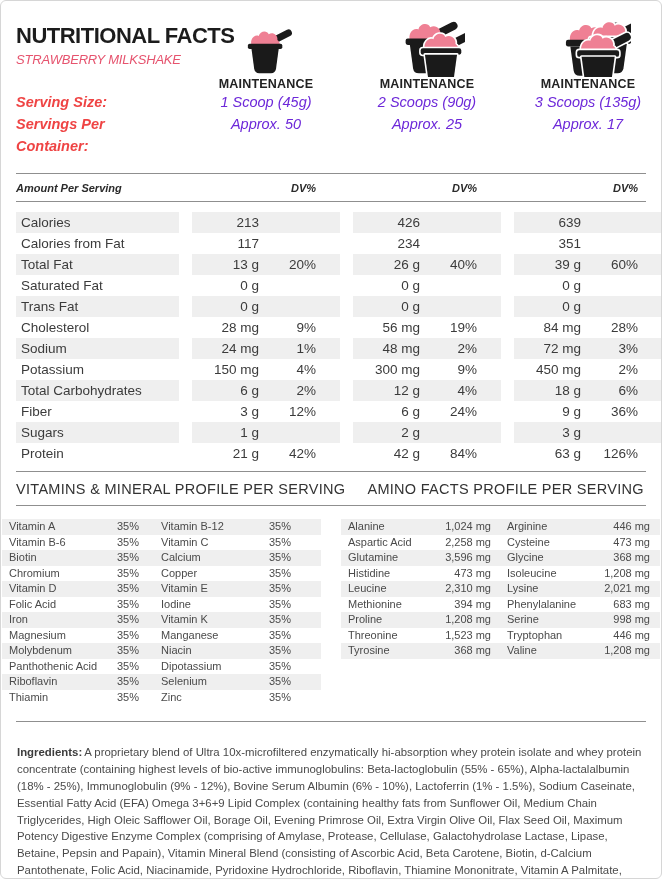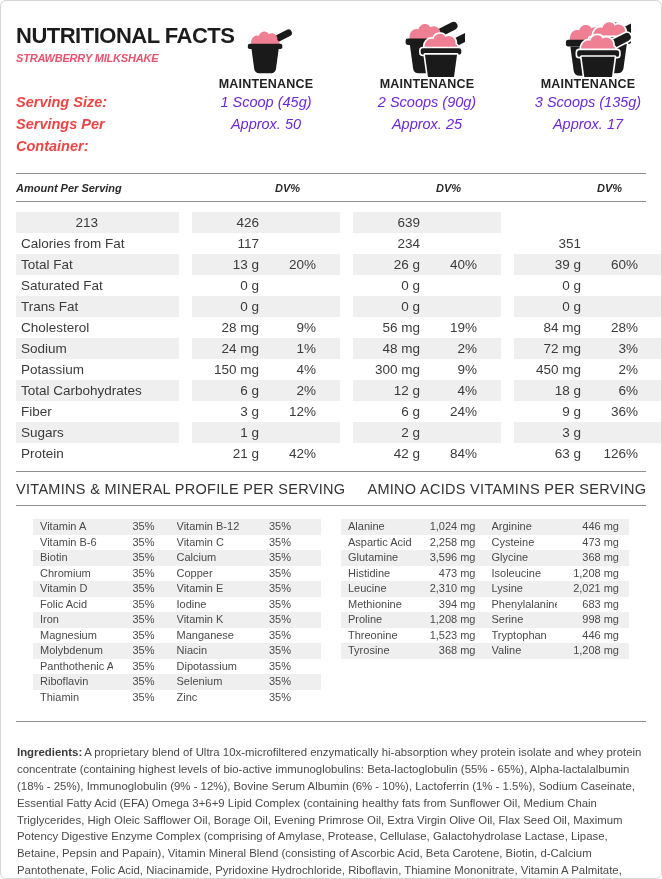--- a/index.html
+++ b/index.html
@@ -6,44 +6,44 @@
   .page {
     position:relative; width:662px; height:879px; box-sizing:border-box;
     background:#fff; border:1px solid #d6d6d6; border-radius:6px;
     font-family:"Liberation Sans", sans-serif; color:#3b3b3b; overflow:hidden;
   }
   .grid4 { display:grid; grid-template-columns:163px 148px 148px 148px; column-gap:13px; padding:0 15px; }
   
   .top-row { padding-top:12px; align-items:start; }
   .brand { padding-top:10px; }
   .brand h1 { margin:0; font-size:22px; font-weight:700; letter-spacing:-0.5px; color:#1c1c1c; white-space:nowrap; }
-  .brand .flavor { margin-top:3px; font-size:11px; font-weight:700; font-style:italic; color:var(--accent); letter-spacing:-0.2px; white-space:nowrap; }
+  .brand .flavor { margin-top:3px; font-size:13px; font-weight:400; font-style:italic; color:var(--accent); letter-spacing:-0.2px; white-space:nowrap; }
   .icon-cell { display:flex; justify-content:center; align-items:flex-end; height:64px; }
   .halo { stroke:#fff; stroke-width:3px; paint-order:stroke; stroke-linejoin:round; stroke-linecap:round; }
   .maint-row { }
   .maint-cell { text-align:center; font-weight:700; font-size:12.5px; color:#222; letter-spacing:0.2px; }
   .serve-row { line-height:22px; font-size:14.5px; font-style:italic; }
   .serve-label { font-weight:700; color:#ef4444; }
   .serve-val { text-align:center; color:#6d28d9; }
   
   .hr { border-top:1px solid #8f8f8f; margin:0 15px; }
   
   .amount-row { height:27px; align-items:center; font-size:11px; font-weight:700; font-style:italic; color:#2b2b2b; }
   .dvh { display:grid; grid-template-columns:1fr 57px; padding-right:24px; box-sizing:border-box; }
-  .dvh span { grid-column:2; text-align:center; }
+  .dvh span { grid-column:2; text-align:right; }
   .nrows { margin-top:10px; }
   .nrow { height:21px; line-height:21px; font-size:13.5px; margin-bottom:0; }
   .ncell.label { padding-left:5px; white-space:nowrap; }
   .ngroup { display:grid; grid-template-columns:1fr 57px; padding-right:24px; box-sizing:border-box; }
   .nval, .ndv { text-align:right; white-space:nowrap; }
   .nrow.shaded .ncell, .nrow.shaded .ngroup { background:var(--shade); }
   
   .heads-row { display:grid; grid-template-columns:1fr 1fr; column-gap:22px; padding:0 15px; height:33px; align-items:center; }
   .sec-head { font-size:14.5px; color:#333; letter-spacing:0.3px; white-space:nowrap; }
-  .halves { display:grid; grid-template-columns:1fr 1fr; column-gap:20px; padding:0 32px; margin-top:13px; align-items:start; }
+  .halves { display:grid; grid-template-columns:1fr 1fr; column-gap:20px; padding:0 1px; margin-top:13px; align-items:start; }
   .prow { display:grid; height:15.5px; line-height:15.5px; font-size:11px; color:#4a4a4a; box-sizing:border-box; }
   .vit .prow { grid-template-columns:1fr 42px 22px 1fr 42px; padding:0 30px 0 7px; }
   .ami .prow { grid-template-columns:1fr 62px 16px 1fr 62px; padding:0 10px 0 7px; }
   .prow.shaded { background:var(--shade); }
   .pv { text-align:right; white-space:nowrap; }
   .pn { white-space:nowrap; overflow:hidden; }
   
   .ing { padding:11px 16px 0 16px; font-size:11.4px; line-height:16.8px; color:#4a4a4a; text-align:left; }
   .ing b { color:#3c3c3c; margin-right:2px; }
   .defs-holder { position:absolute; width:0; height:0; overflow:hidden; }
@@ -119,20 +119,21 @@
       </div>
     <div class="dvh">
         <span>DV%</span>
       </div>
   </div>
 
   <div class="hr"></div>
 
   <div class="nrows" id="nutrition-rows">
       <div class="nrow grid4 shaded">
+        <div class="ncell label">Calories</div>
         <div class="ngroup">
           <span class="nval">213</span>
           <span class="ndv"></span>
         </div>
         <div class="ngroup">
           <span class="nval">426</span>
           <span class="ndv"></span>
         </div>
         <div class="ngroup">
           <span class="nval">639</span>
@@ -303,21 +304,21 @@
           <span class="nval">63 g</span>
           <span class="ndv">126%</span>
         </div>
       </div>
     </div>
 
   <div class="hr" style="margin-top:7px;"></div>
 
   <div class="heads-row">
     <div class="sec-head">VITAMINS &amp; MINERAL PROFILE PER SERVING</div>
-    <div class="sec-head">AMINO ACIDS VITAMINS PER SERVING</div>
+    <div class="sec-head">AMINO FACTS PROFILE PER SERVING</div>
   </div>
 
   <div class="hr"></div>
 
   <div class="halves">
     <div class="vit" id="vit-rows">
         <div class="prow shaded">
           <span class="pn">Vitamin A</span>
           <span class="pv">35%</span>
           <span class=""></span>

